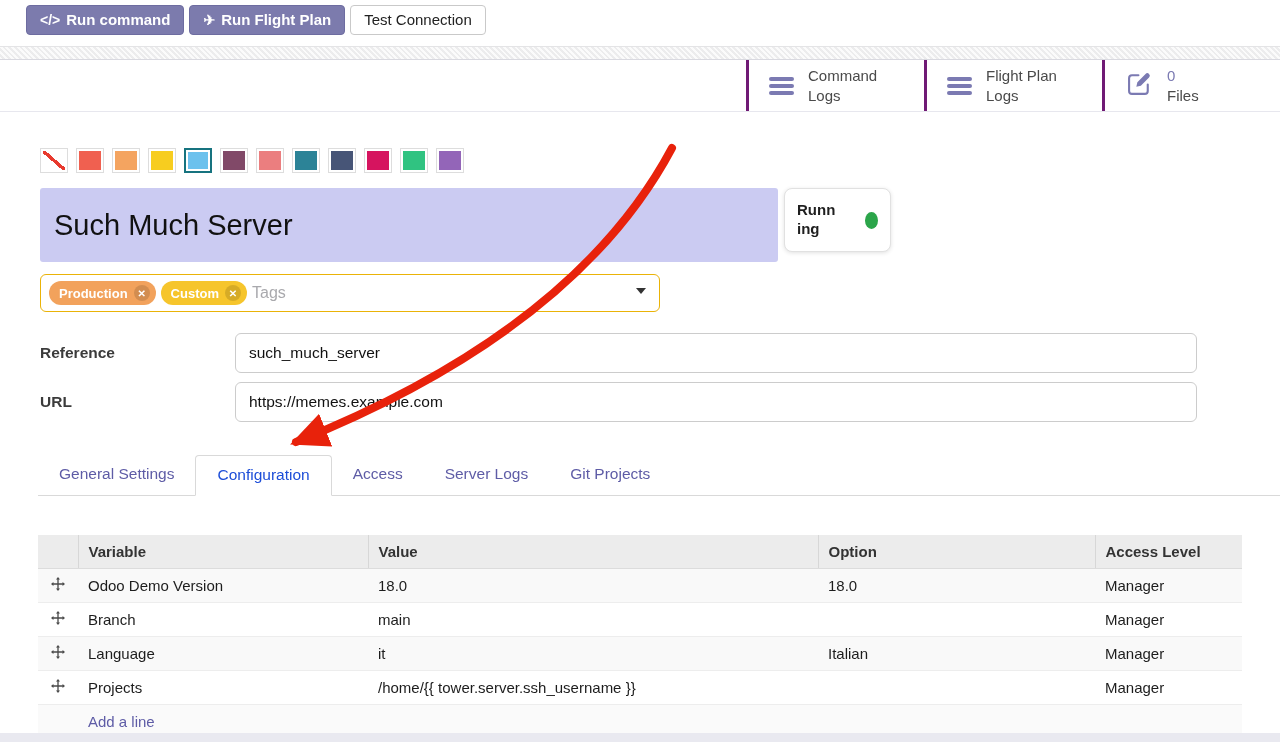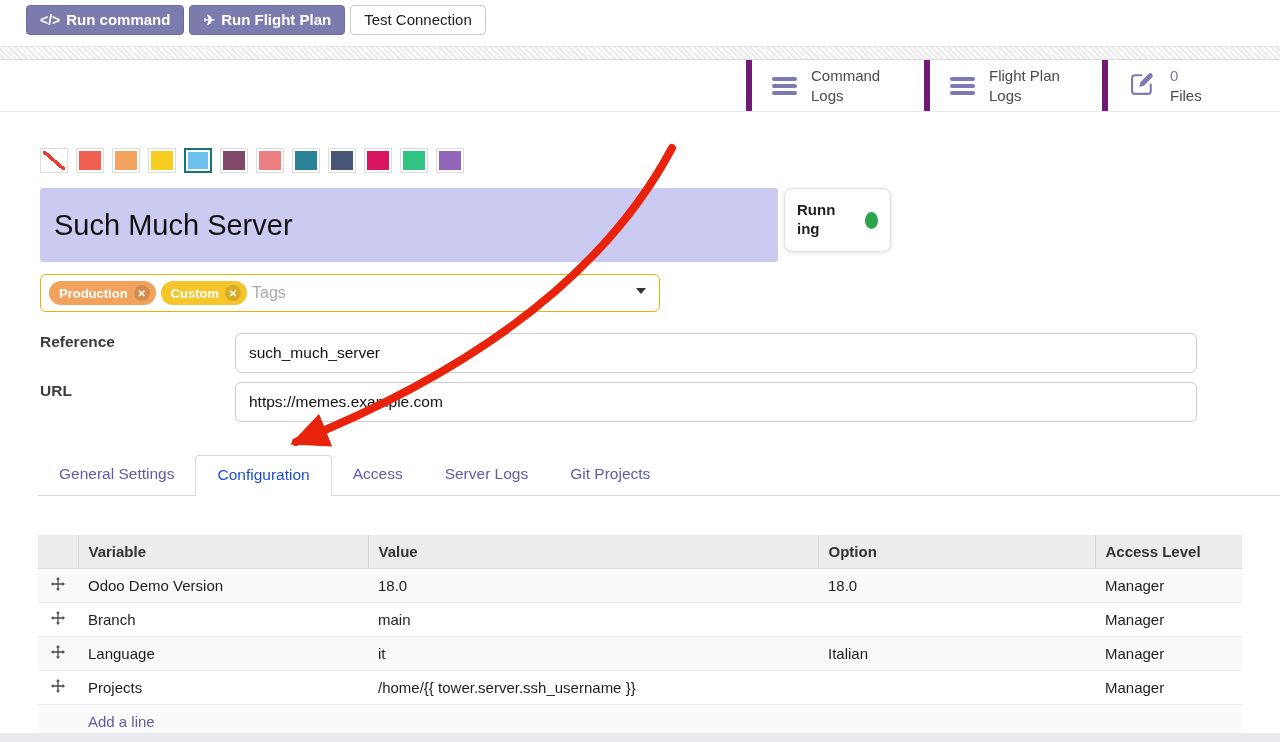--- a/index.html
+++ b/index.html
@@ -12,21 +12,21 @@
   .btn-primary { background:#7c7bad; border:1px solid #6d6ca0; color:#fff; font-weight:bold; display:flex; align-items:center; gap:6px; }
   .btn-primary .btn-icon { font-weight:bold; font-size:14px; }
   .btn-default { background:#fff; border:1px solid #c9c9c9; color:#222; }
 
   .texture-strip { margin-top:11px; height:14px; background:#f1f1f2;
       background-image:repeating-linear-gradient(45deg, rgba(255,255,255,.7) 0 2px, rgba(0,0,0,0.02) 2px 4px);
       border-top:1px solid #e4e4e6; border-bottom:1px solid #d9d9e0; }
 
   
   .statusbar { height:52px; display:flex; justify-content:flex-end; background:#fff; border-bottom:1px solid #e7e7ee; }
-  .stat-button { display:flex; align-items:center; gap:14px; padding:0 20px; border-left:6px solid #701a75; min-width:178px; cursor:pointer; }
+  .stat-button { display:flex; align-items:center; gap:14px; padding:0 20px; border-left:3px solid #701a75; min-width:178px; cursor:pointer; }
   .hamburger { width:25px; display:flex; flex-direction:column; gap:3px; }
   .hamburger i { display:block; height:4px; background:#7b7ab2; border-radius:2px; }
   .stat-label { font-size:15px; color:#4a4a4a; width:86px; line-height:1.3; }
   .stat-value { font-size:15px; color:#7b7ab2; line-height:1.3; }
 
   
   .sheet { padding:0; }
 
   .palette { display:flex; gap:8px; margin:36px 0 0 40px; }
   .swatch { width:28px; height:25px; background:#fff; border:1px solid #ddd; padding:2px; cursor:pointer; }
@@ -44,21 +44,21 @@
   .status-dot { width:13px; height:17px; border-radius:50%; flex:none; }
 
   .tags-box { position:relative; margin:12px 0 0 40px; width:620px; height:38px; border:1px solid #eab308; border-radius:6px;
       display:flex; align-items:center; gap:5px; padding:0 24px 0 8px; cursor:text; }
   .tag-pill { display:flex; align-items:center; gap:6px; color:#fff; font-weight:bold; font-size:13px; border-radius:12px; padding:4px 6px 4px 10px; }
   .tag-x { width:16px; height:16px; border-radius:50%; background:rgba(0,0,0,.13); display:flex; align-items:center; justify-content:center; font-size:10px; cursor:pointer; }
   .tags-placeholder { color:#a9a9ad; font-size:16px; }
   .tags-caret { position:absolute; right:13px; top:13px; width:0; height:0; border-left:5px solid transparent; border-right:5px solid transparent; border-top:6px solid #333; cursor:pointer; }
 
   .fields { margin:21px 0 0 40px; }
-  .field-row { display:flex; margin-bottom:9px; }
+  .field-row { display:flex; align-items:center; margin-bottom:9px; }
   .field-label { width:195px; font-weight:bold; font-size:15.5px; color:#3b3b3b; }
   .field-input { width:962px; height:40px; border:1px solid #ccc; border-radius:6px; padding:0 13px; font-size:15.5px; color:#111;
       font-family:"Liberation Sans", sans-serif; background:#fff; }
 
   
   .tabs { display:flex; margin:32px 0 0 38px; border-bottom:1px solid #d9d9d9; padding-right:38px; }
   .tab { padding:10px 21px 11px; font-size:15.5px; color:#5e5ca6; cursor:pointer; position:relative; top:1px; }
   .tab.active { background:#fff; color:#1d4ed8; border:1px solid #d9d9d9; border-bottom:1px solid #fff; border-radius:4px 4px 0 0; }
 
   

